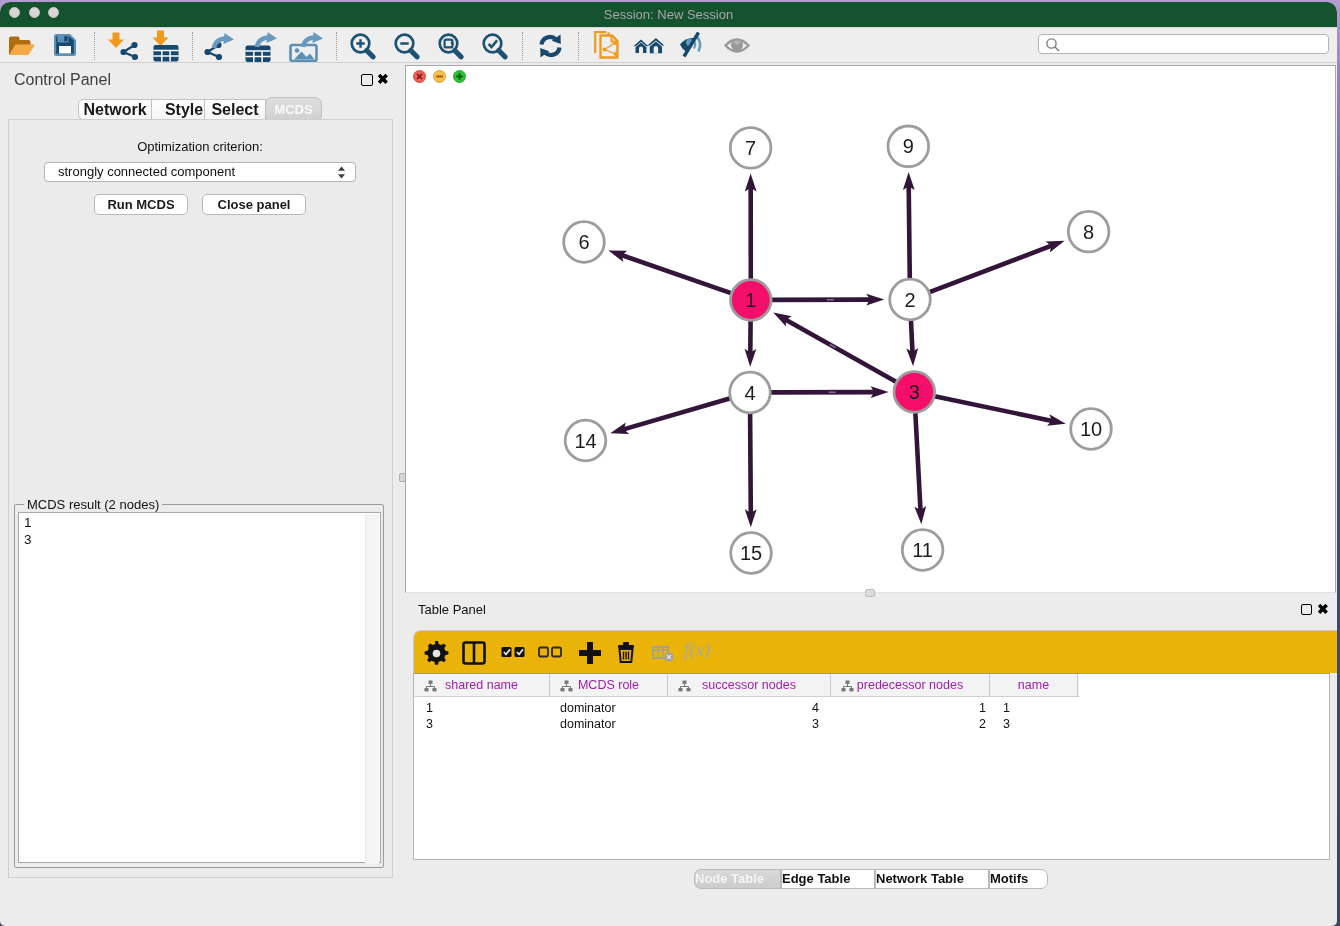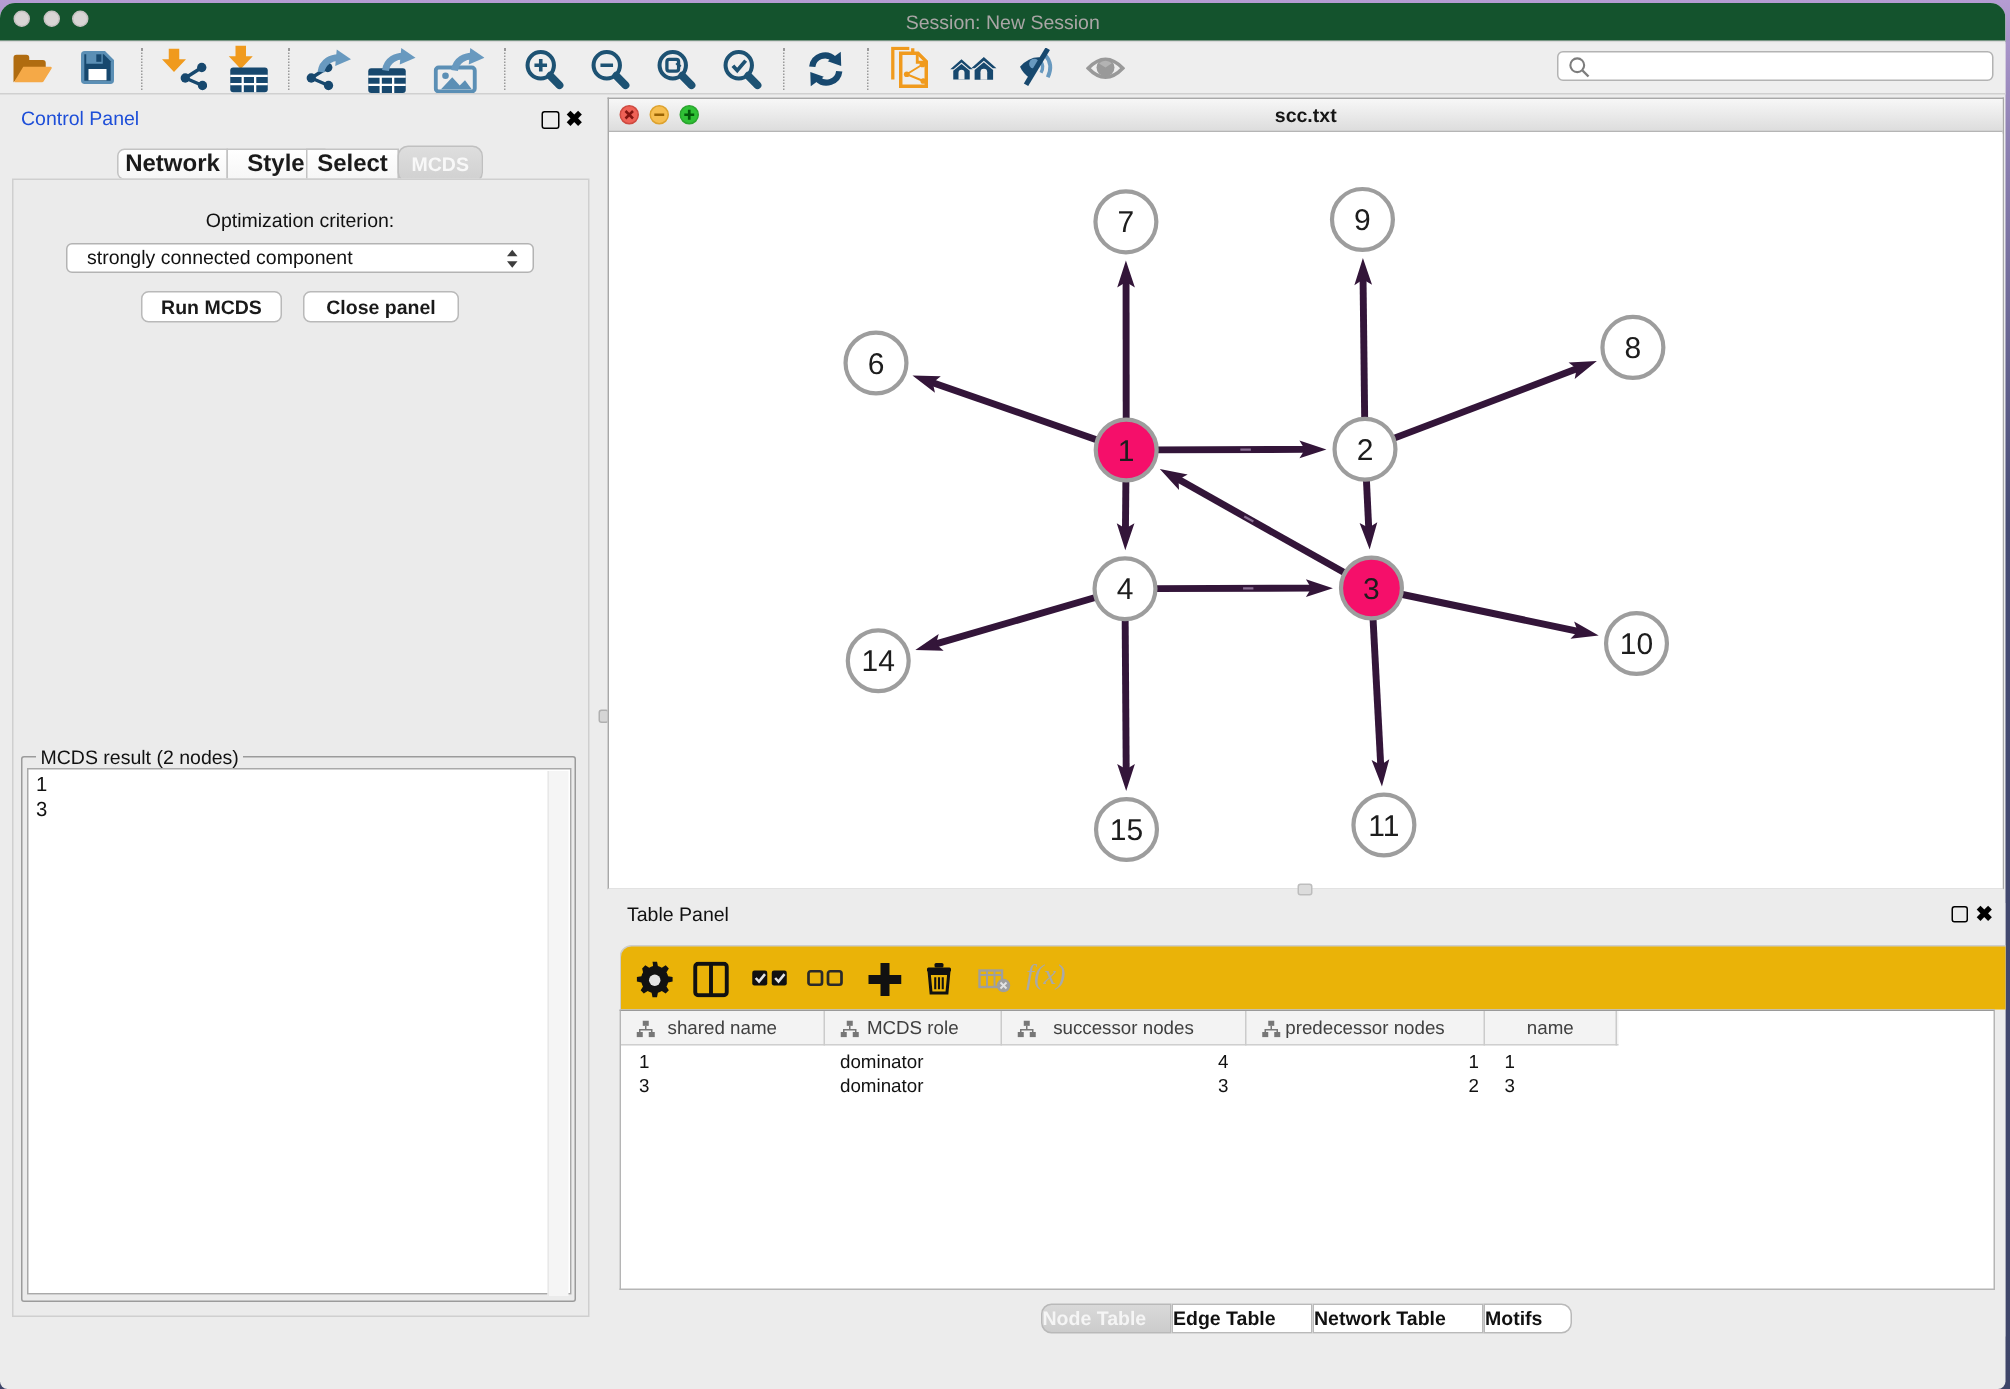--- a/index.html
+++ b/index.html
@@ -12,21 +12,21 @@
 .tl{position:absolute;top:5px;width:11px;height:11px;border-radius:50%;background:#d9d5d5;border:1px solid #c6c1c1}
 #wtitle{position:absolute;left:0;top:5px;width:100%;text-align:center;font-size:13px;color:#aaa6a6}
 #toolbar{position:absolute;left:0;top:27px;width:100%;height:34px;background:#eeeeee;border-bottom:1px solid #d0d0d0;overflow:hidden}
 .sep{position:absolute;top:3px;height:28px;width:0;border-left:1px dotted #9a9a9a}
 .ticon{position:absolute;top:2px}
 #searchbox{position:absolute;left:1038px;top:5px;width:291px;height:20px;background:#fff;
  border:1px solid #b3b3b3;border-radius:4px}
 #main{position:absolute;left:0;top:62px;width:100%;height:827px}
 
 #cp{position:absolute;left:0;top:0;width:400px;height:827px}
-#cphead{position:absolute;left:14px;top:7px;font-size:13px;color:#1d4ed8}
+#cphead{position:absolute;left:14px;top:7px;font-size:16px;color:#404040}
 .tab{position:absolute;top:35px;height:21px;background:linear-gradient(#ffffff,#f6f6f6);border:1px solid #c3c3c3;
  font-size:16px;font-weight:bold;color:#1a1a1a;text-align:center;line-height:19px}
 #tabsel{position:absolute;left:265px;top:33px;width:57px;height:25px;border-radius:7px;
  background:linear-gradient(#dedede,#d0d0d0);color:#f8f8f8;font-size:13px;font-weight:bold;text-align:center;line-height:23px;
  border:1px solid #c0c0c0}
 #cpbody{position:absolute;left:8px;top:55px;width:385px;height:759px;border:1px solid #cfcfcf;background:#ebebeb}
 #optlabel{position:absolute;left:0;top:75px;width:100%;text-align:center;font-size:13px;color:#111}
 #combo{position:absolute;left:44px;top:98px;width:312px;height:20px;background:#fff;border:1px solid #b3b3b3;border-radius:4px;
  font-size:13px;color:#111;line-height:18px;padding-left:13px}
 .btn{position:absolute;top:130px;height:21px;background:#fff;border:1px solid #b9b9b9;border-radius:5px;
@@ -44,21 +44,21 @@
  font-size:13px;color:#161616;line-height:22px;font-weight:bold}
 .mtl{position:absolute;top:4px;width:13px;height:13px;border-radius:50%;text-align:center;line-height:8px}
 #canvas{position:absolute;left:0;top:23px;width:929px;height:503px;background:#fff;overflow:hidden}
 
 #tp{position:absolute;left:405px;top:538px;width:932px;height:289px;background:#ececec}
 #tphead{position:absolute;left:13px;top:0px;font-size:13px;color:#111}
 #tptools{position:absolute;left:8px;top:28px;width:931px;height:43px;background:#eab308;
  border:1px solid #cdcdcd;border-radius:8px 8px 0 0;border-bottom:none}
 #tbl{position:absolute;left:8px;top:71px;width:917px;height:187px;background:#fff;border:1px solid #b5b5b5;border-top:1px solid #9a9a9a}
 #thead{position:absolute;left:0;top:0;width:665px;height:23px;background:#f3f3f3;border-bottom:1px solid #cfcfcf}
-.th{position:absolute;top:0;height:23px;border-right:1px solid #cbcbcb;font-size:12.5px;color:#404040;text-align:center;line-height:23px}
+.th{position:absolute;top:0;height:23px;border-right:1px solid #cbcbcb;font-size:12.5px;color:#a21caf;text-align:center;line-height:23px}
 .td{position:absolute;font-size:12.5px;color:#111;height:16px;line-height:16px}
 .btab{position:absolute;top:267px;height:20px;background:#fff;border:1px solid #b9b9b9;font-size:13px;font-weight:bold;
  color:#111;text-align:left;line-height:18px}
 
 #status{position:absolute;left:0;top:889px;width:100%;height:35px;background:#ececec;border-top:1px solid #c9c9c9}
 #listbtn{position:absolute;left:10px;top:8px;width:28px;height:20px;background:#f7f7f7;border:1px solid #ababab}
 #membtn{position:absolute;left:1254px;top:6px;width:75px;height:23px;background:#f4f4f4;border:1px solid #9c9c9c;
  font-size:12px;color:#111;line-height:21px;text-align:left;padding-left:27px}
 </style></head>
 <body>
@@ -210,21 +210,20 @@
             <div style="position:absolute;left:5px;top:1px;font-size:13.5px;color:#111;line-height:17px">1<br>3</div>
      <div id="fsscroll"></div>
           </div>
    </div>
   </div>
   <div class="abs" style="left:865px;top:525px;width:10px;height:8px;background:#dcdcdc;border:1px solid #bdbdbd;border-radius:2px;z-index:5"></div>
   <div id="vdiv">
         <div class="abs" style="left:-1px;top:409px;width:7px;height:9px;background:#d6d6d6;border:1px solid #b0b0b0;border-radius:2px"></div>
       </div>
   <div id="sccwin">
-   <div id="scctitle">scc.txt</div>
    <div class="mtl" style="left:7px;background:#ee6156;border:1px solid #ce4a40"><svg width="11" height="11" viewBox="0 0 11 11">
             <path d="M3 3 L8 8 M8 3 L3 8" stroke="#821410" stroke-width="1.7"></path>
           </svg></div>
    <div class="mtl" style="left:27px;background:#f6be50;border:1px solid #dda22e"><svg width="11" height="11" viewBox="0 0 11 11">
             <path d="M2.2 5.5 h6.6" stroke="#9a6304" stroke-width="1.8"></path>
           </svg></div>
    <div class="mtl" style="left:47px;background:#2fc135;border:1px solid #2aa52e"><svg width="11" height="11" viewBox="0 0 11 11">
             <path d="M2.2 5.5 h6.6 M5.5 2.2 v6.6" stroke="#02590a" stroke-width="1.8"></path>
           </svg></div>
    <div id="canvas">

